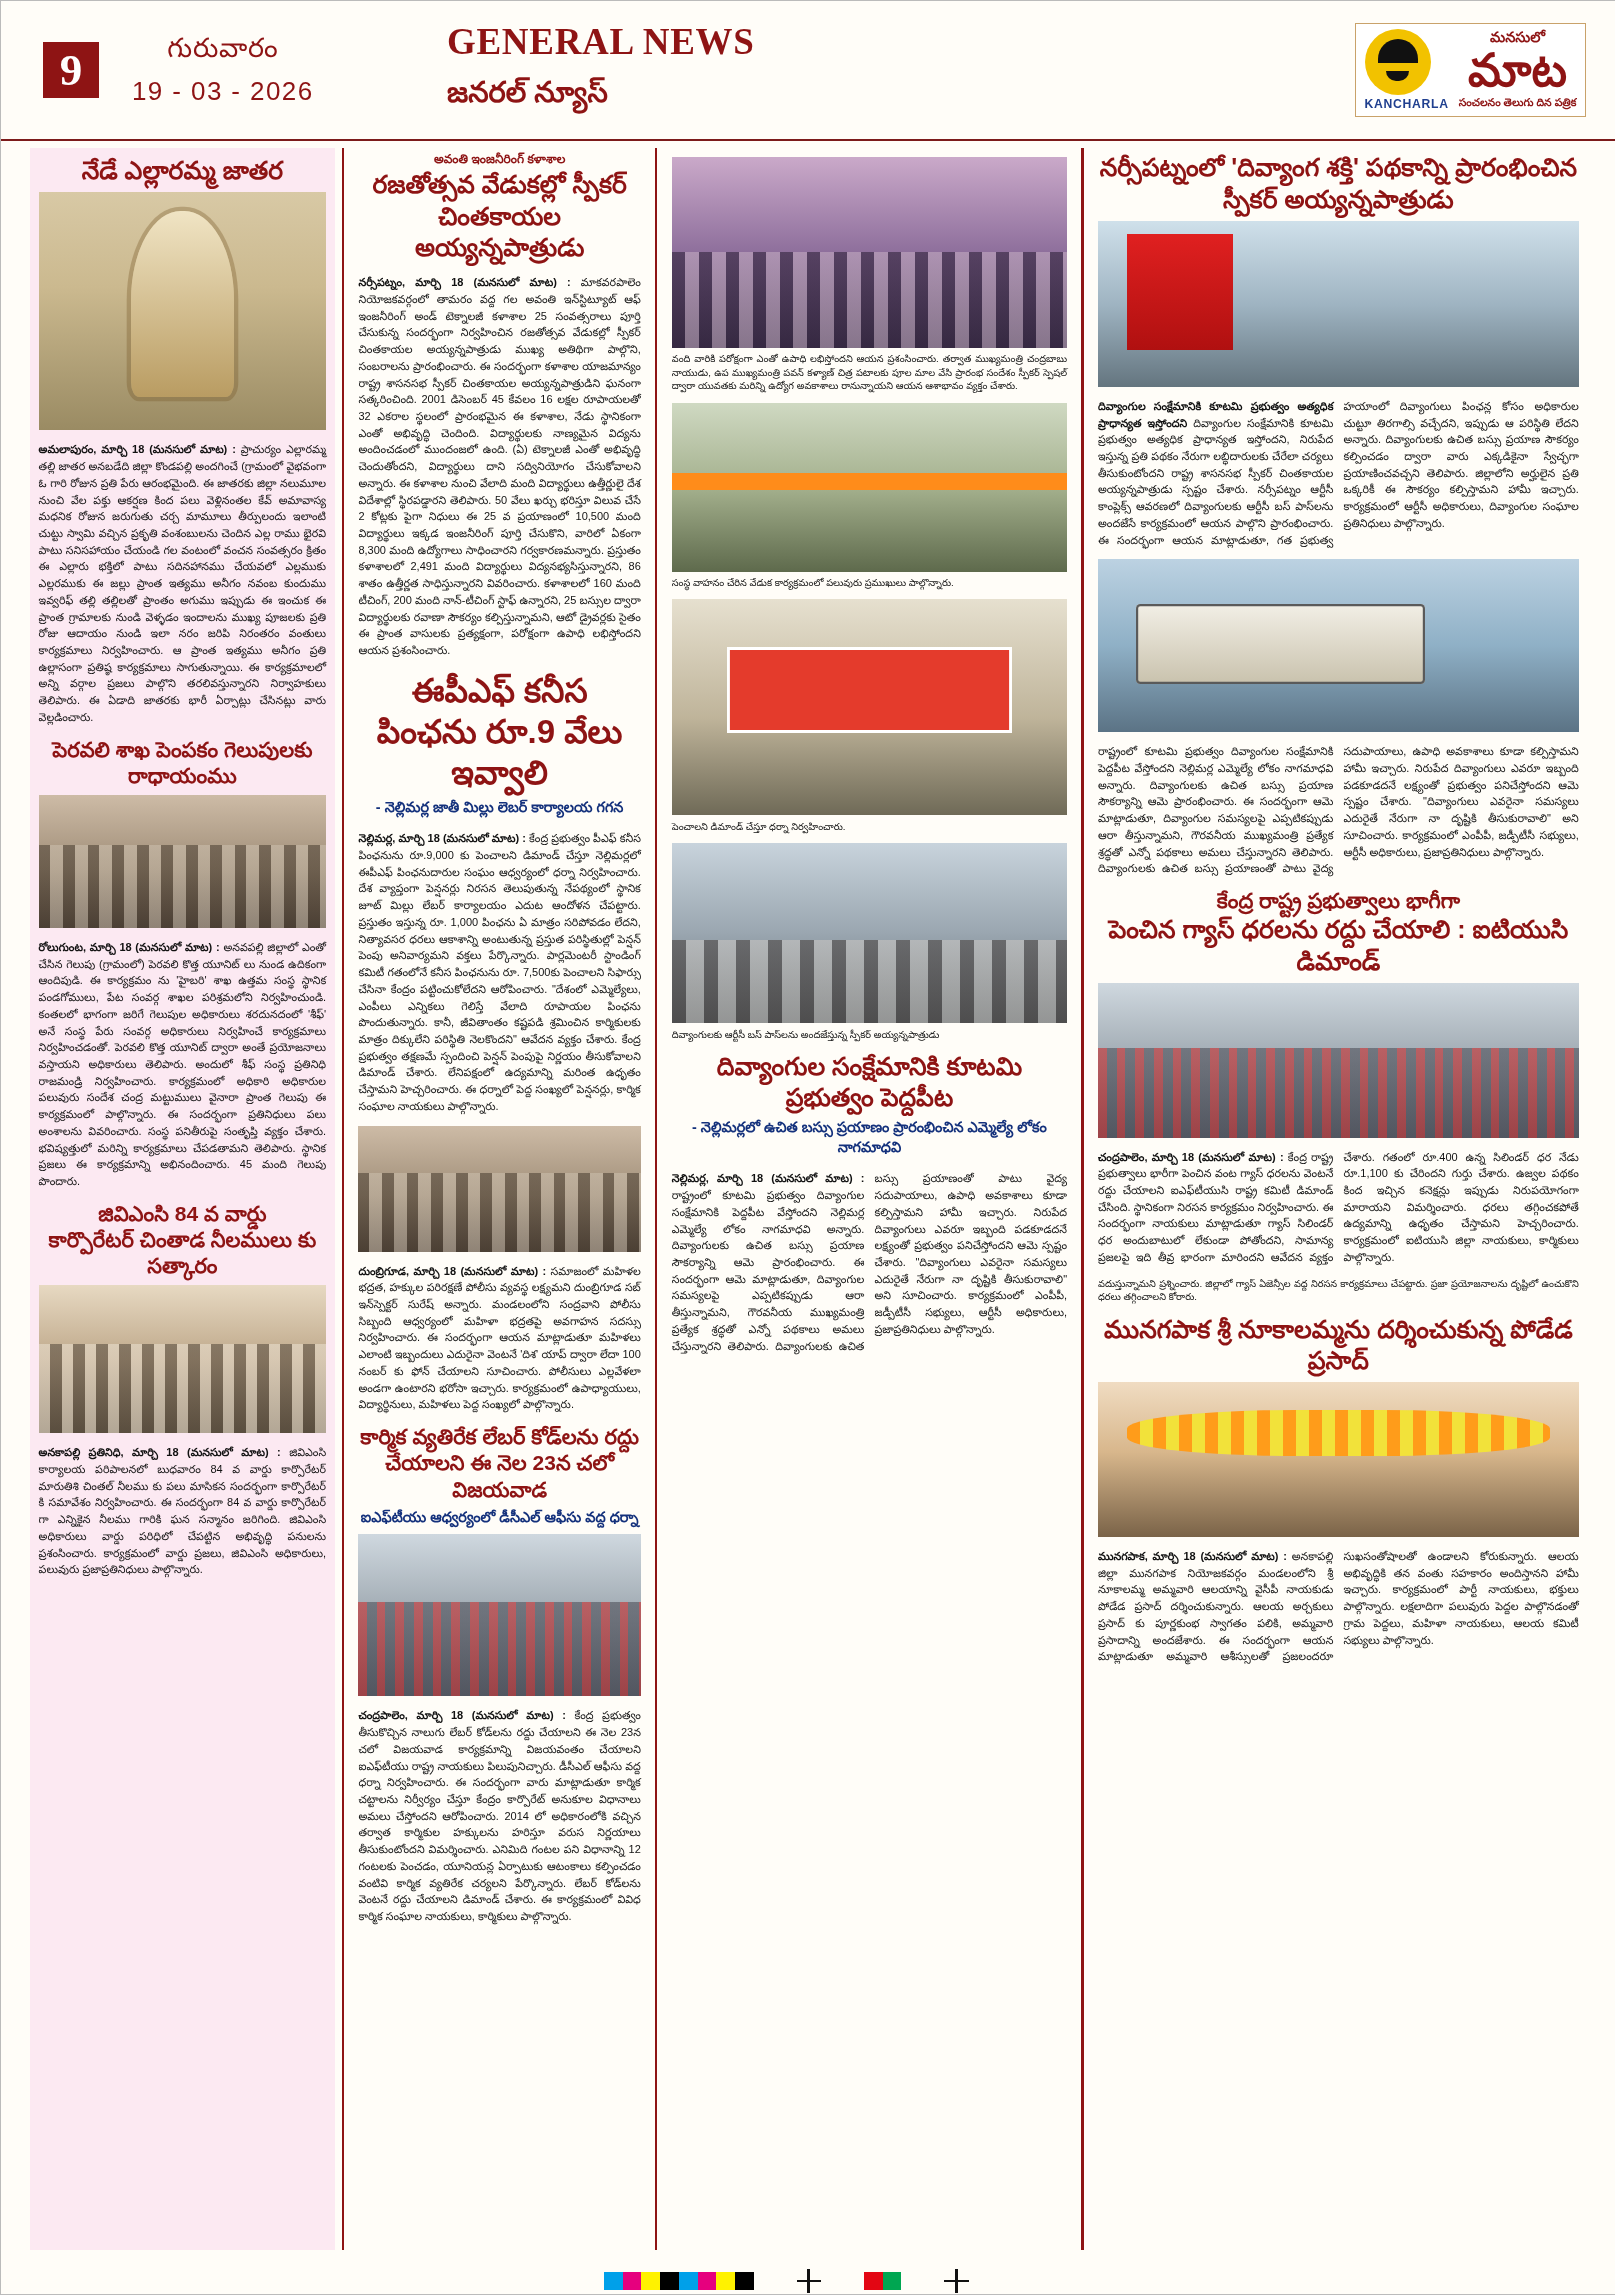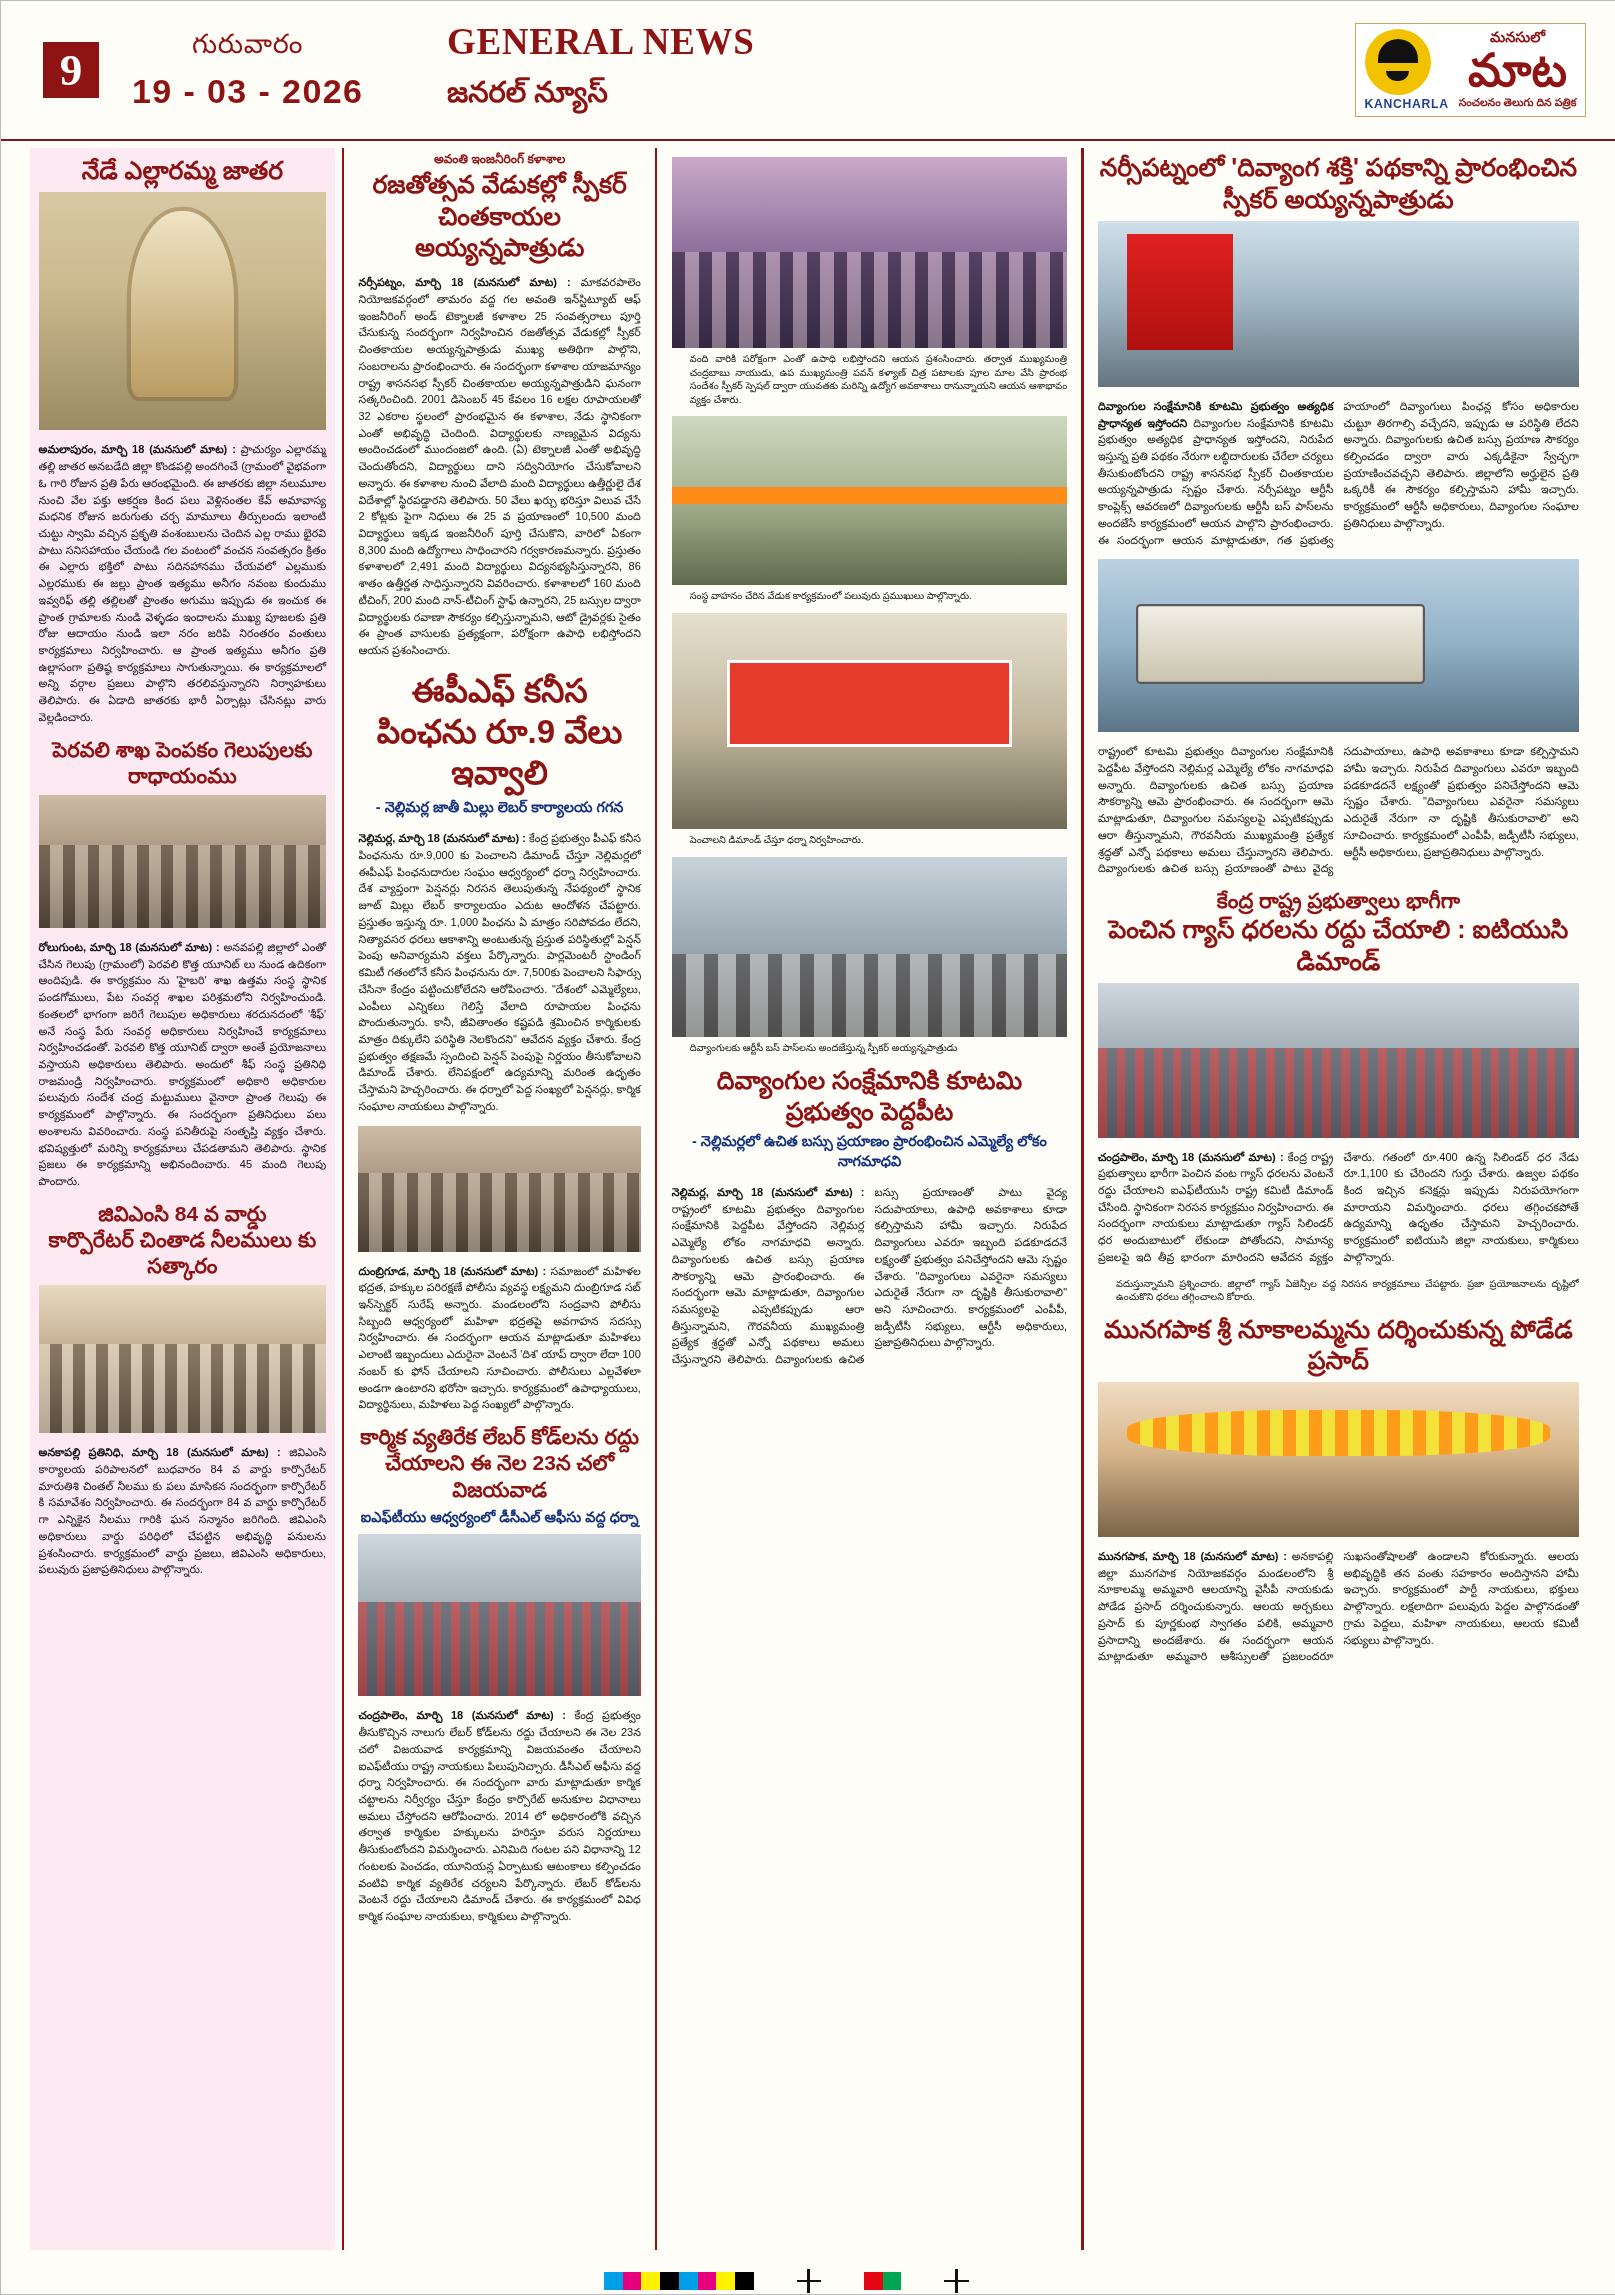--- a/index.html
+++ b/index.html
@@ -14,21 +14,21 @@
 
   
   .masthead { position:relative; height:140px; border-bottom:2.2px solid #7c1b1b; display:flex; align-items:stretch; }
   .mh-left { width:446px; display:flex; align-items:center; padding-left:42px; }
   .pagenum {
     width:56px; height:56px; background:#8e1414; color:#fff; font-size:45px; font-weight:bold;
     display:flex; align-items:center; justify-content:center; font-family:"Liberation Serif", serif;
   }
   .mh-date { margin-left:33px; text-align:center; color:#8e1414; }
   .mh-day { font-size:27px; font-weight:normal; letter-spacing:0.7px; }
-  .mh-dateline { font-size:34px; font-weight:bold; margin-top:5.8px; letter-spacing:1.4px; }
+  .mh-dateline { font-size:26px; font-weight:normal; margin-top:5.8px; letter-spacing:1.4px; }
   .mh-center { flex:1; text-align:left; padding-top:18.7px; }
   .mh-gn { font-size:37px; font-weight:bold; color:#8e1414; font-family:"Liberation Serif", serif; letter-spacing:0.7px; }
   .mh-gn-te { font-size:29px; font-weight:bold; color:#8e1414; margin-top:13px; }
   .mh-right { width:389px; display:flex; align-items:center; justify-content:flex-end; padding-right:29px; }
   .logo-box { display:flex; align-items:center; border:1.4px solid #c9a26a; background:#fff; padding:4.3px 8.6px; }
   .logo-face {
     width:66px; height:66px; border-radius:50%; background:#f2c200; position:relative; overflow:hidden; flex:0 0 auto;
   }
   .logo-face:before{ content:""; position:absolute; left:13px; top:10px; width:40px; height:24.5px; background:#111; border-radius:20px 20px 0 0;}
   .logo-face:after{ content:""; position:absolute; left:21.6px; top:42px; width:23px; height:10px; background:#111; border-radius:0 0 11.5px 11.5px;}
@@ -51,21 +51,21 @@
   h2.head { margin:0 0 5.8px 0; line-height:1.25; }
   .head-l1 { font-size:21px; }
   .head-big { font-size:25px; }
   .head-xl { font-size:33px; }
   .sub-head { font-size:14.4px; font-weight:bold; color:#14317c; text-align:center; margin:2.9px 0 5.8px 0; }
 
   .body-text { font-size:11px; line-height:1.52; text-align:justify; color:#111; }
   .byline { font-weight:bold; font-size:11px; }
 
   .photo { width:100%; background:#c8c8c8; position:relative; overflow:hidden; margin:4.3px 0; }
-  .cap { font-size:9.7px; line-height:1.4; text-align:justify; color:#111; margin-top:2.2px;margin-left:18px; }
+  .cap { font-size:9.7px; line-height:1.4; text-align:justify; color:#111; margin-top:2.2px; }
 
   .twocol { column-count:2; column-gap:10px; }
   .sect { margin-bottom:10px; }
 
   .hdr-center { text-align:center; }
 
   
   .ph-temple { background:
       linear-gradient(180deg,#d8c9a5 0%,#cbb98f 40%,#9a8b63 100%);
   }

